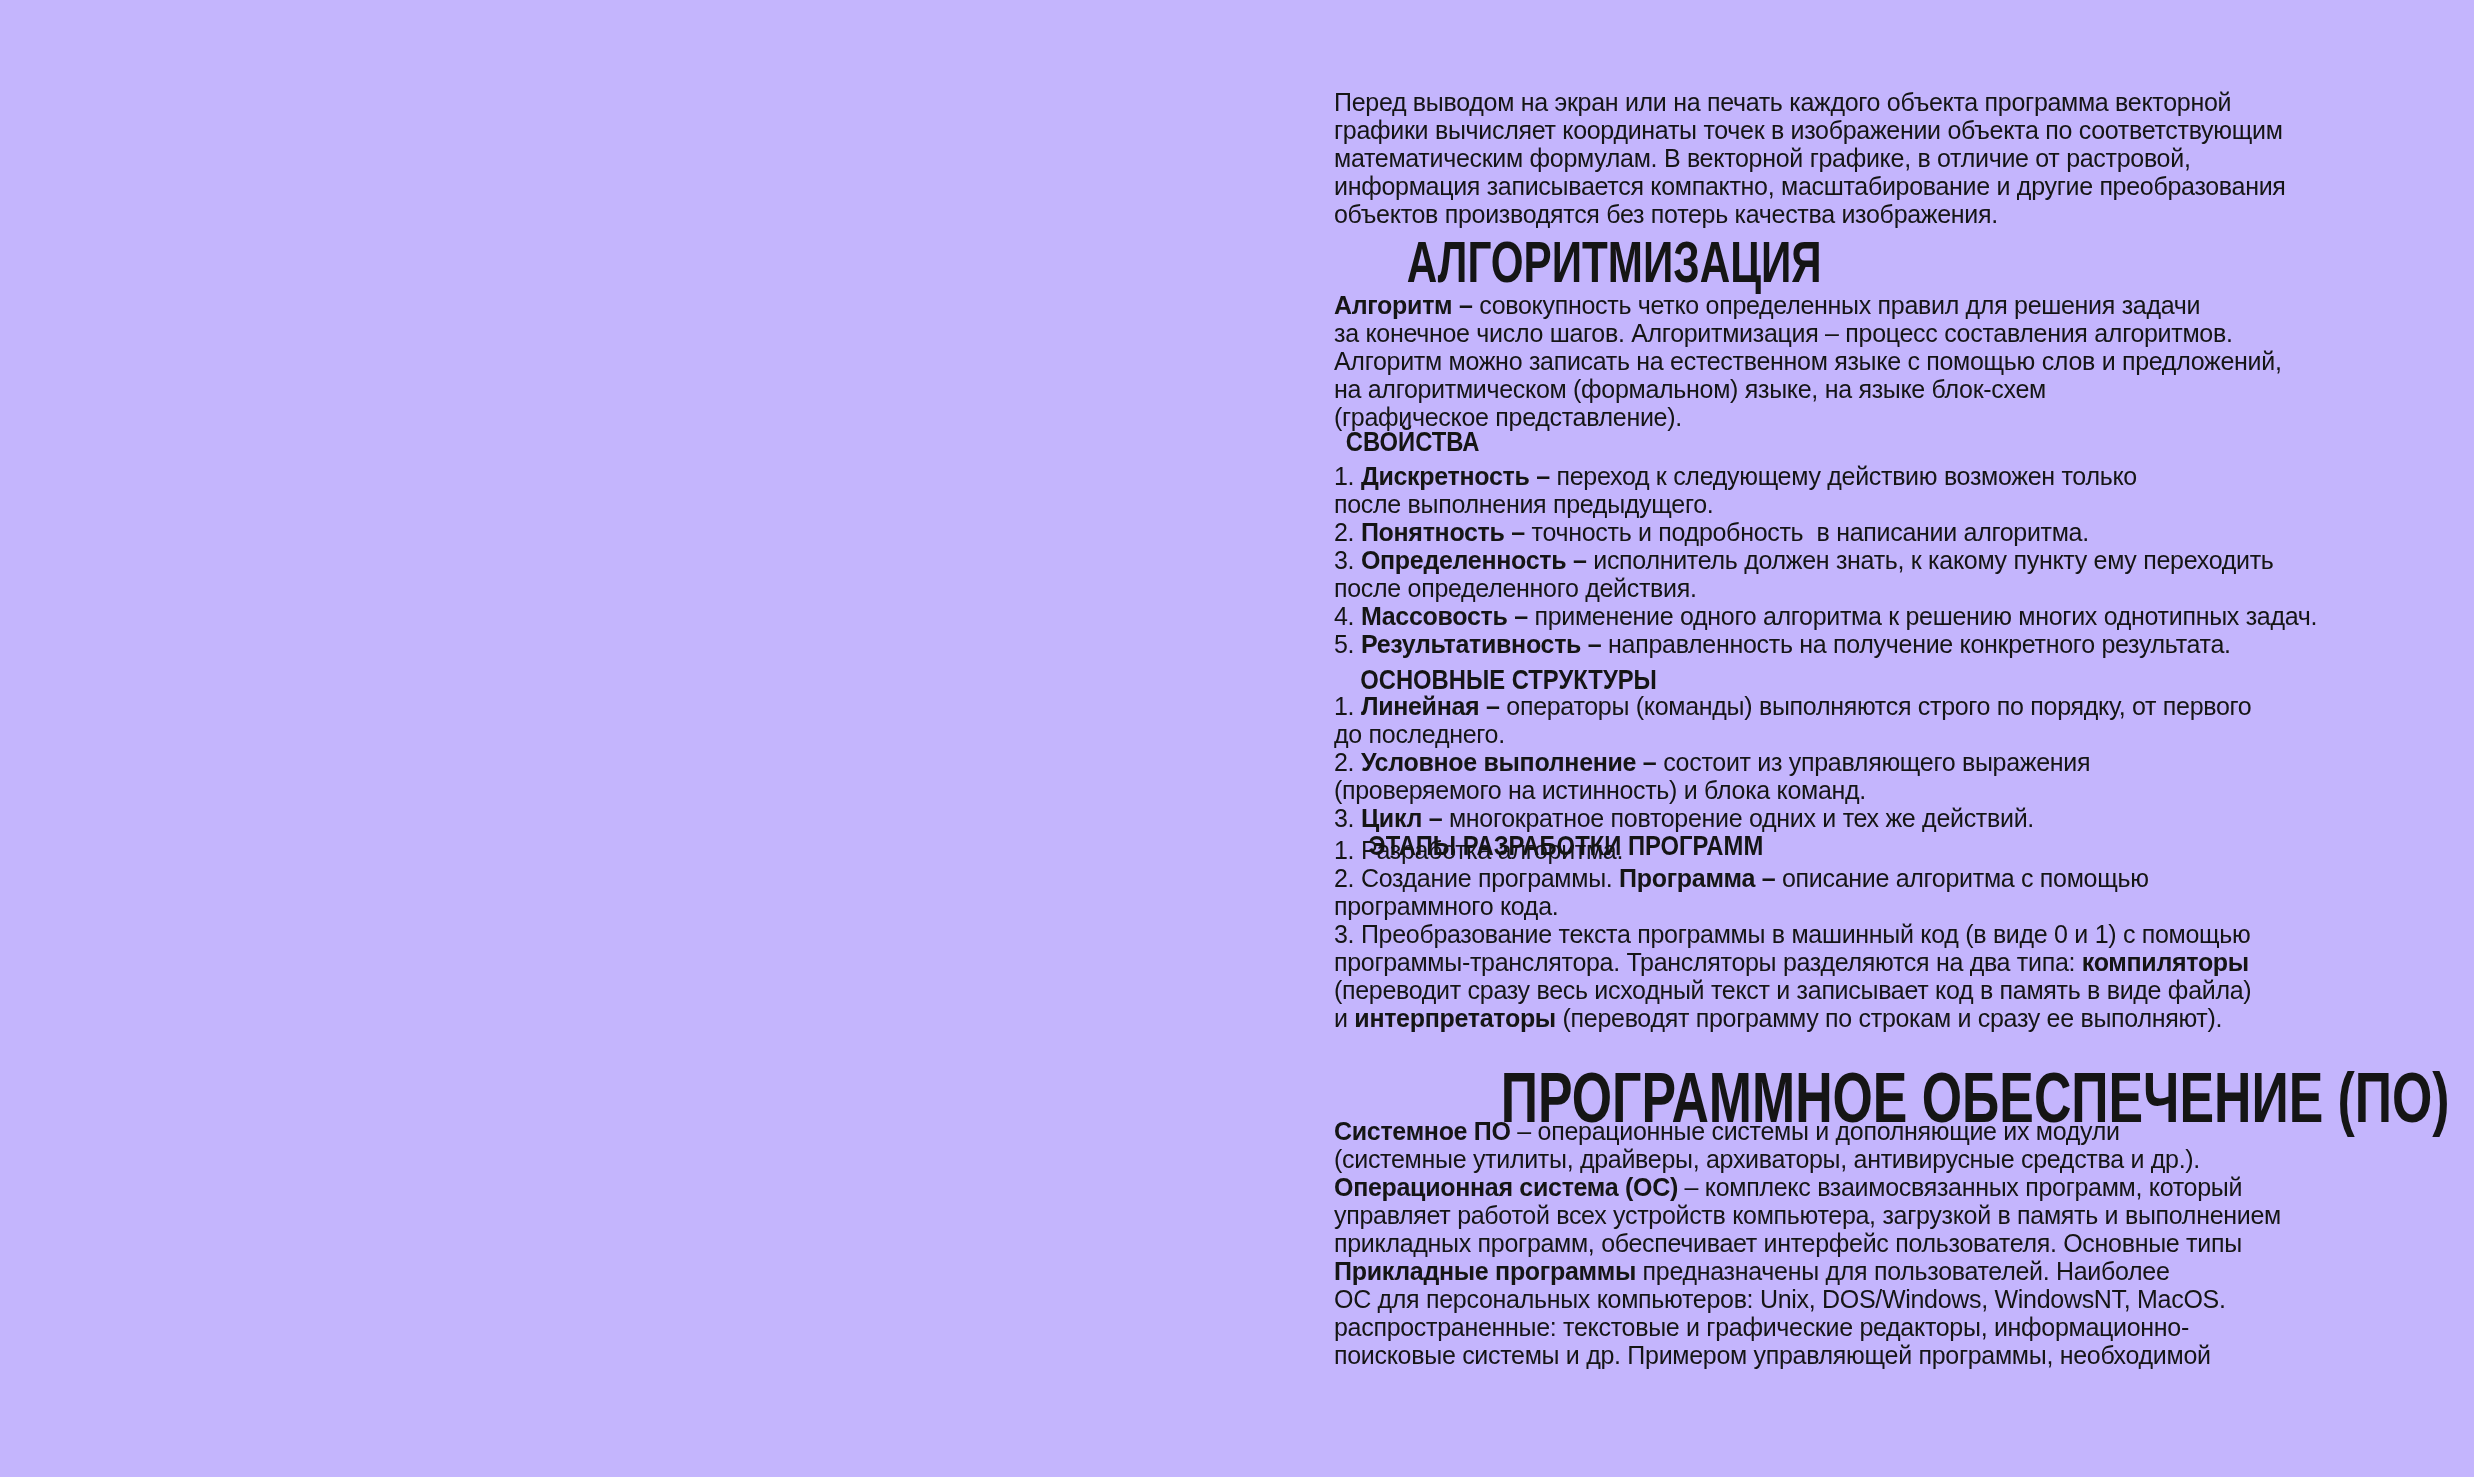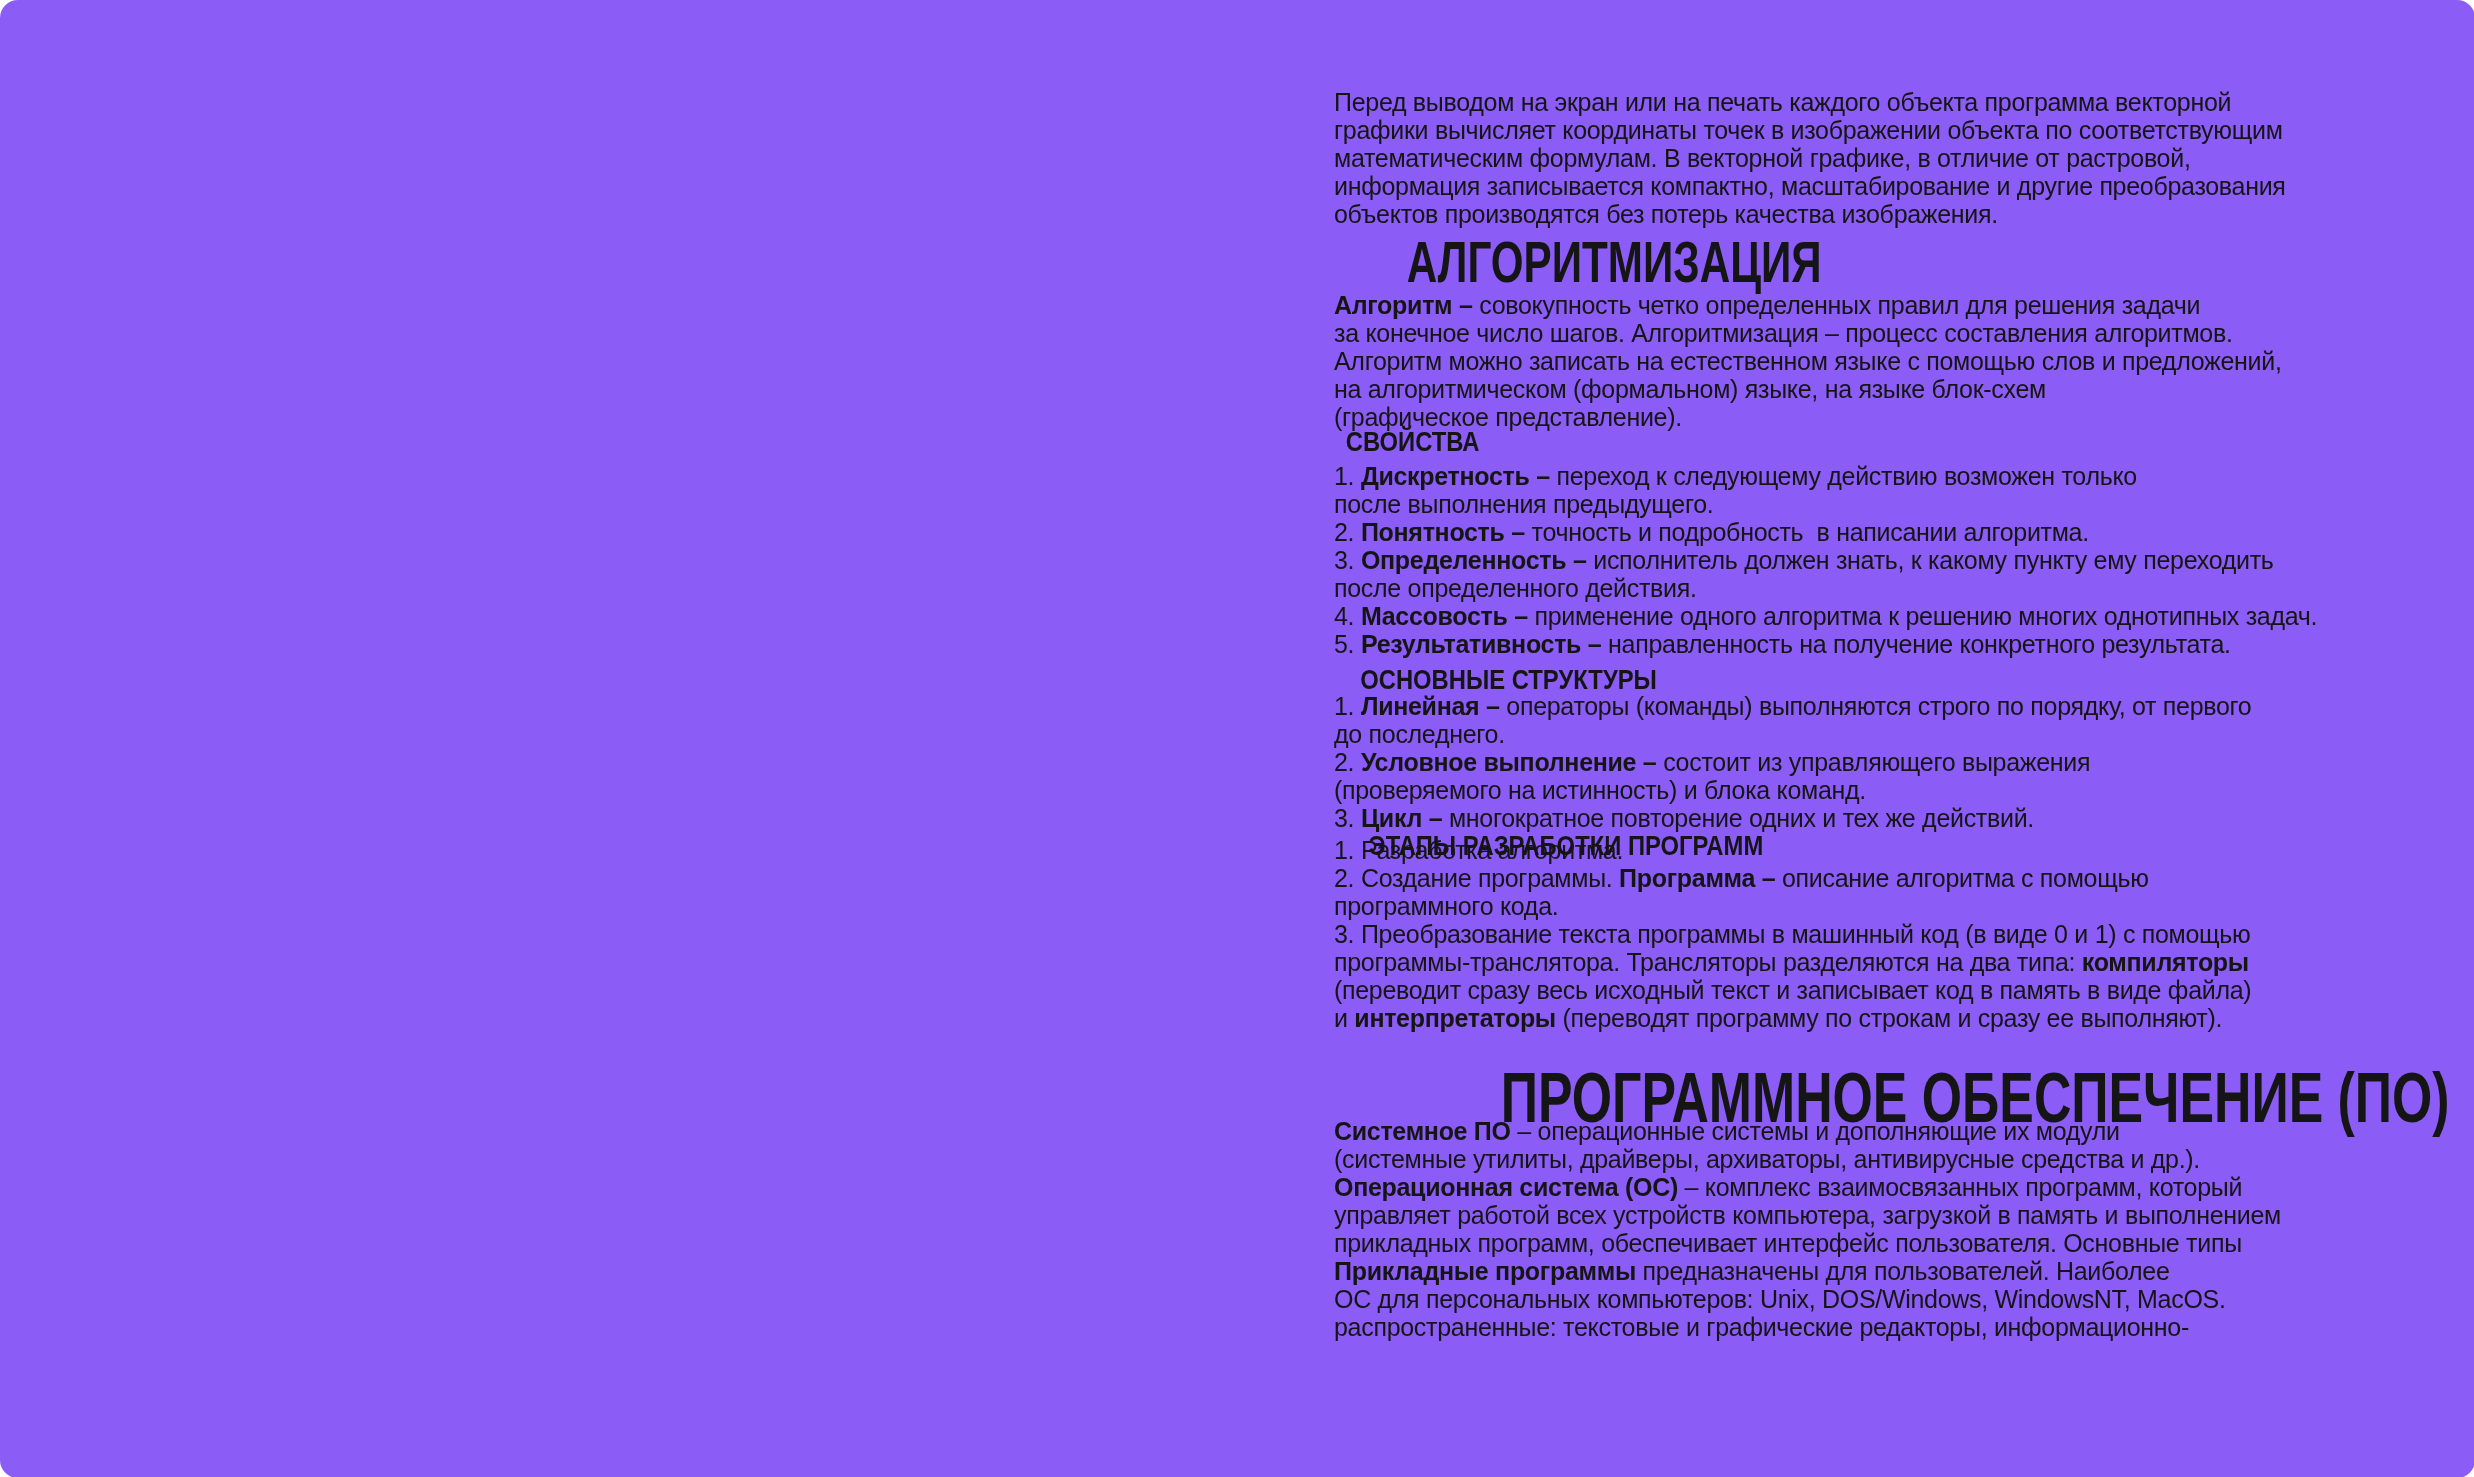--- a/index.html
+++ b/index.html
@@ -1,24 +1,23 @@
 <!DOCTYPE html>
 <html style="font-size:10px"><head>
 <meta charset="utf-8">
 <style>
   html, body { margin: 0; padding: 0; background: #ffffff; }
   .page {
     position: relative;
     width: 2475px;
     height: 1478px;
-    background: #8b5cf6;
+    background: #c4b5fd;
     overflow: hidden;
     font-family: "Liberation Sans", sans-serif;
     color: #151515;
-    border-radius: 18px;
   }
   .col {
     position: absolute;
     left: 1334px;
     top: 0;
     width: 1048px;
     height: 100%;
   }
   .block { position: absolute; left: 0; width: 100%; }
   .ln {
@@ -105,17 +104,18 @@
 
     <div class="block" style="top:1117px">
       <div class="ln"><span class="b">Системное ПО</span><span> – операционные системы и дополняющие их модули</span></div>
       <div class="ln">(системные утилиты, драйверы, архиваторы, антивирусные средства и др.).</div>
       <div class="ln"><span class="b">Операционная система (ОС)</span><span> – комплекс взаимосвязанных программ, который</span></div>
       <div class="ln">управляет работой всех устройств компьютера, загрузкой в память и выполнением</div>
       <div class="ln">прикладных программ, обеспечивает интерфейс пользователя. Основные типы</div>
       <div class="ln"><span class="b">Прикладные программы</span><span> предназначены для пользователей. Наиболее</span></div>
       <div class="ln">ОС для персональных компьютеров: Unix, DOS/Windows, WindowsNT, MacOS.</div>
       <div class="ln">распространенные: текстовые и графические редакторы, информационно-</div>
+      <div class="ln">поисковые системы и др. Примером управляющей программы, необходимой</div>
     </div>
 
   </section>
 </div>
 
 
 </body></html>

